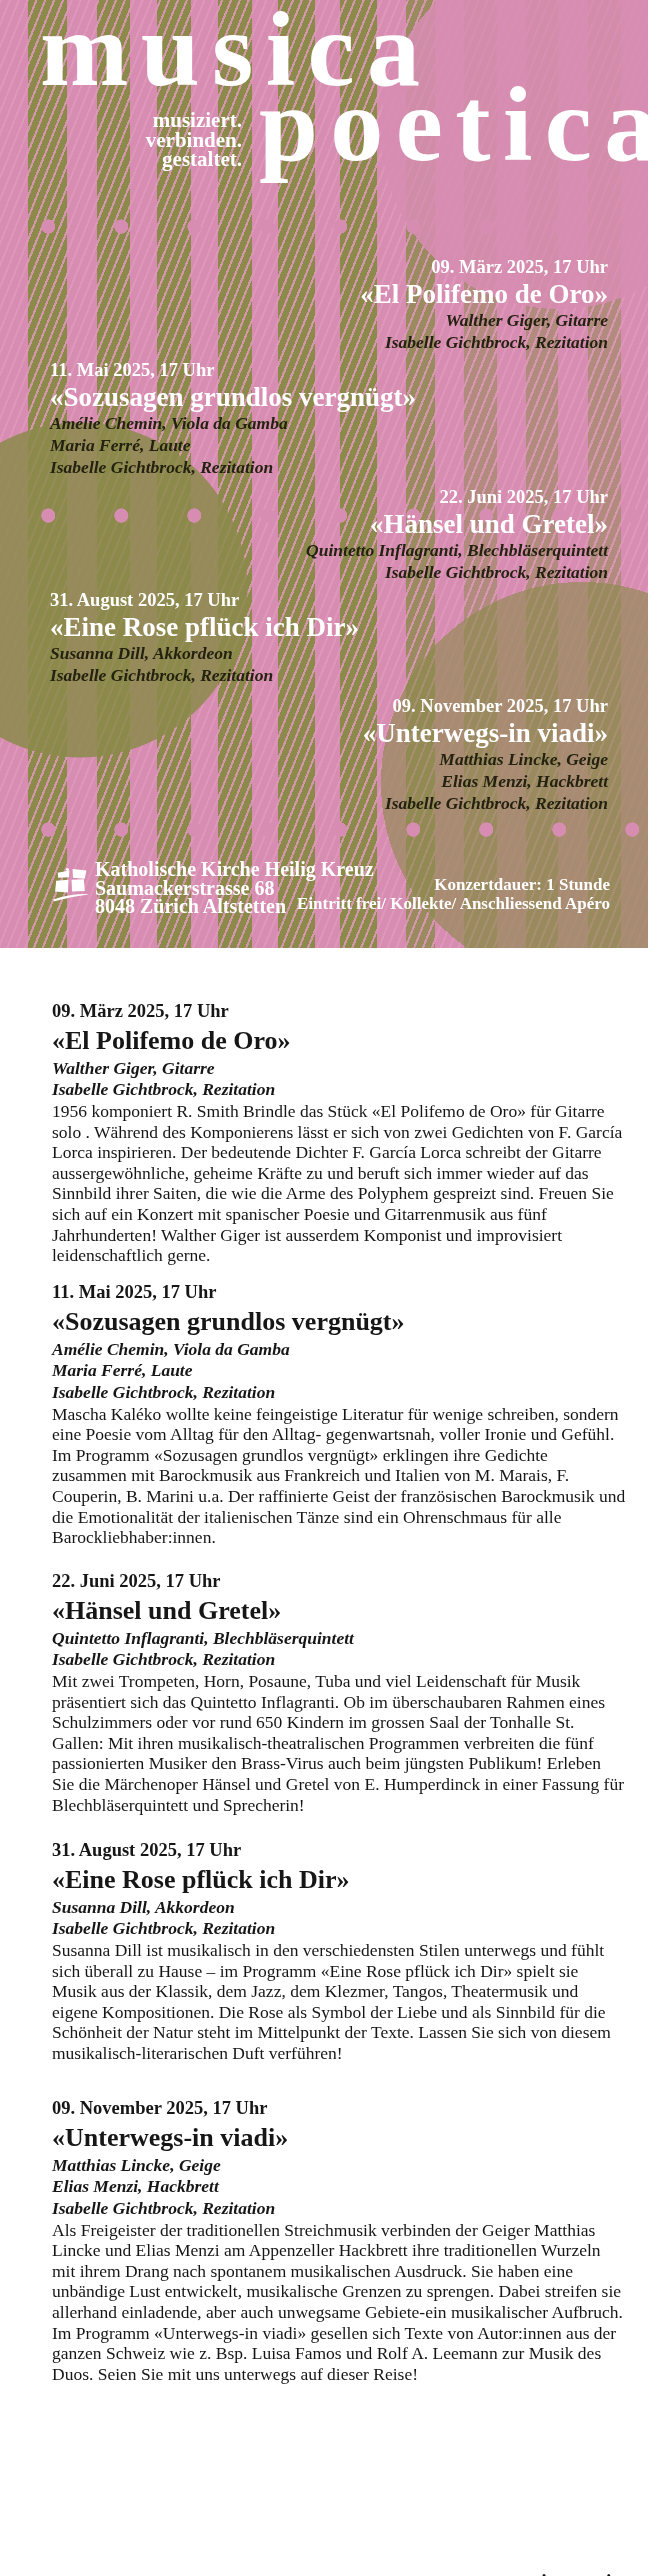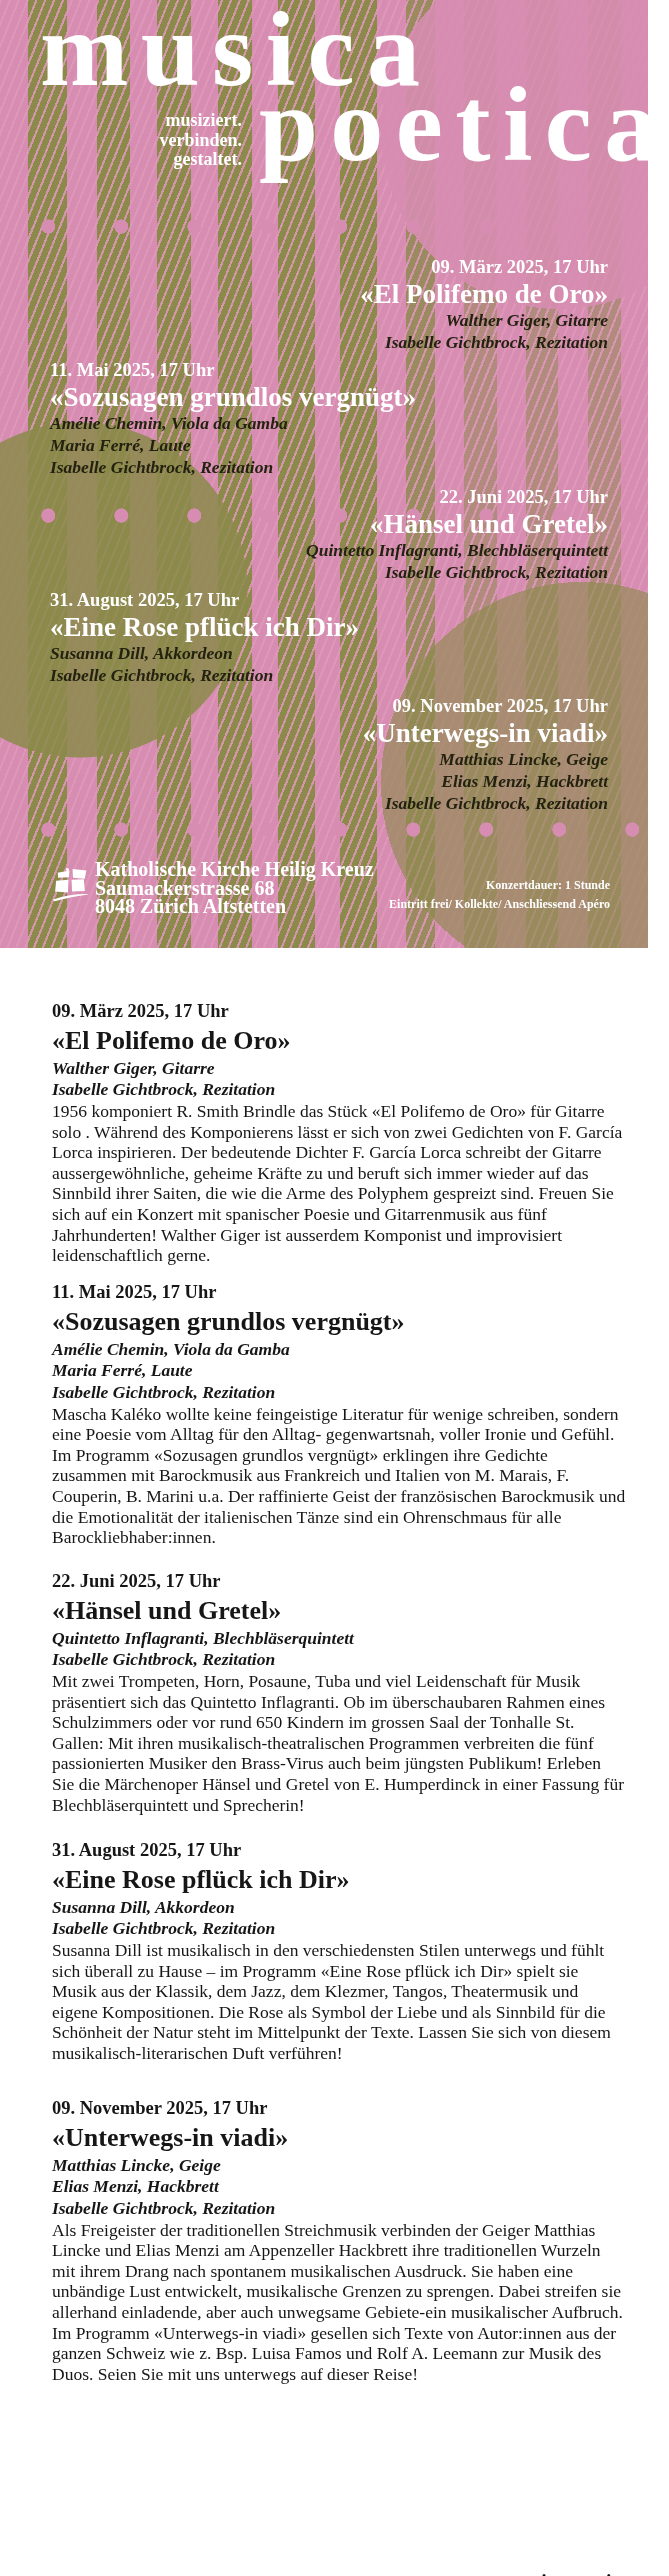--- a/index.html
+++ b/index.html
@@ -29,34 +29,34 @@
         #d78db1 558px 588px, rgba(139,138,75,0.5) 588px 621px, #d78db1 621px 670px);
     background-position: 39px 217px, 39px 506px, 39px 820px, 0 0, 0 0, 0 0, 0 0, 0 0;
     background-size: 73px 18.5px, 73px 18.5px, 73px 18.5px, auto, auto, auto, auto, auto;
     background-repeat: repeat-x, repeat-x, repeat-x, no-repeat, no-repeat, no-repeat, repeat, no-repeat;
   }
   .brand{position:absolute;line-height:1;font-size:106px;font-weight:700;color:#fff;
          letter-spacing:12.4px;white-space:nowrap;}
   .brand-musica{left:40px;top:-2.6px;}
   .brand-poetica{left:259px;top:72px;}
   .motto{position:absolute;left:41px;top:111px;width:201px;text-align:right;
-         font-size:18px;line-height:19.6px;font-weight:700;color:#fff;}
+         font-size:21px;line-height:19.6px;font-weight:700;color:#fff;}
   .tagline{position:absolute;left:308px;top:176px;font-size:19.6px;line-height:21.6px;
            font-weight:700;color:#fff;}
   .pc{position:absolute;white-space:nowrap;}
   .pc.right{right:40px;text-align:right;}
   .pc.left{left:50px;text-align:left;}
   .c-date{font-size:18.5px;line-height:21.6px;font-weight:700;color:#fff;}
   .c-title{font-size:27px;line-height:30px;font-weight:700;color:#fff;}
   .c-perf{font-size:17.5px;line-height:22px;font-weight:700;font-style:italic;color:#23210f;}
   .pc1{top:257px;} .pc2{top:360px;} .pc3{top:487px;} .pc4{top:590px;} .pc5{top:696px;}
   .venue-logo{position:absolute;left:50px;top:867px;width:41px;height:43px;}
   .venue{position:absolute;left:95px;top:860px;font-size:20px;line-height:18.5px;
          font-weight:700;color:#fff;}
-  .info{position:absolute;right:38px;top:876px;text-align:right;font-size:12px;line-height:18.5px;
+  .info{position:absolute;right:38px;top:876px;text-align:right;font-size:17px;line-height:18.5px;
         font-weight:700;color:#fff;}
 
   
   .section{position:absolute;left:52px;width:574px;color:#161616;}
   .s1{top:1001px;} .s2{top:1282px;} .s3{top:1571px;} .s4{top:1840px;} .s5{top:2098px;}
   .s-date{font-size:18.5px;line-height:20.6px;font-weight:700;margin:0 0 4.1px 0;}
   .s-title{font-size:26px;line-height:29px;font-weight:700;margin:0 0 3.1px 0;}
   .s-perf{font-size:17.5px;line-height:21.6px;font-weight:700;font-style:italic;}
   .s-body{margin-top:0;font-size:17.5px;line-height:20.6px;}
 

